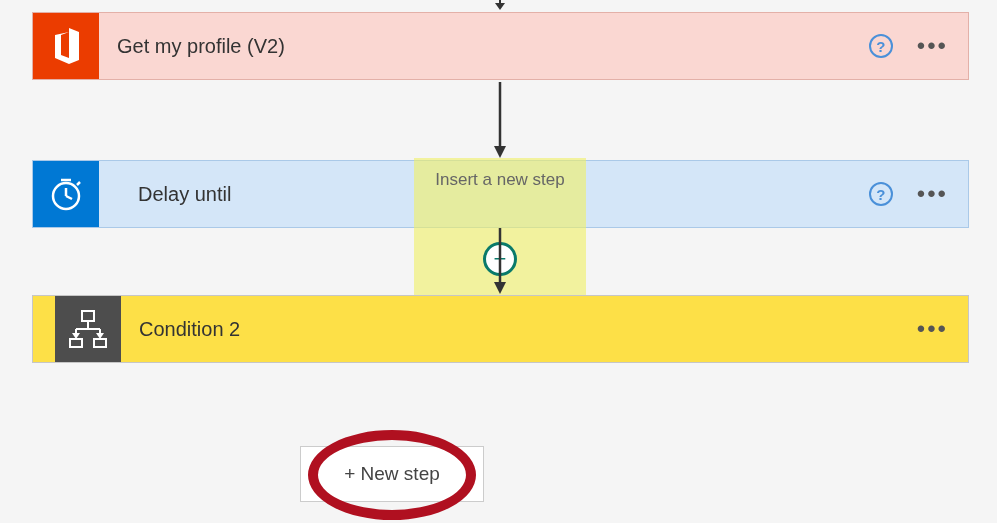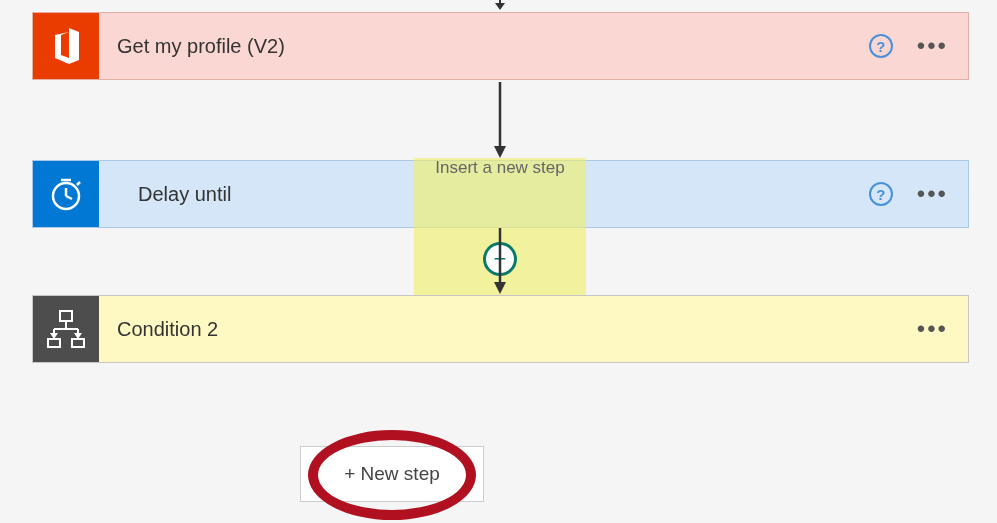--- a/index.html
+++ b/index.html
@@ -39,22 +39,23 @@
       border-color: #e3b0a8;
     }
     .step2 {
       top: 160px;
       background: #d4e6f8;
       border-color: #aac9e8;
       gap: 21px;
     }
     .step3 {
       top: 295px;
-      background: #fef9c3;
+      background: #fde047;
       border-color: #c6c6c6;
+      padding-left: 22px;
     }
     .icon-box {
       width: 66px;
       height: 66px;
       display: flex;
       align-items: center;
       justify-content: center;
       flex-shrink: 0;
     }
     .icon-box.orange { background: #eb3c00; }
@@ -110,20 +111,21 @@
       width: 172px;
       height: 138px;
       background: rgba(240, 240, 100, 0.6);
       display: flex;
       flex-direction: column;
       align-items: center;
     }
     .insert-label {
       font-size: 17px;
       color: #666;
+      margin-top: 12px;
       text-align:center;
     }
     .insert-plus {
       position: absolute;
       top: 84px;
       width: 34px;
       height: 34px;
       border: 3px solid #0a7a6a;
       border-radius: 50%;
       background: #fff;

